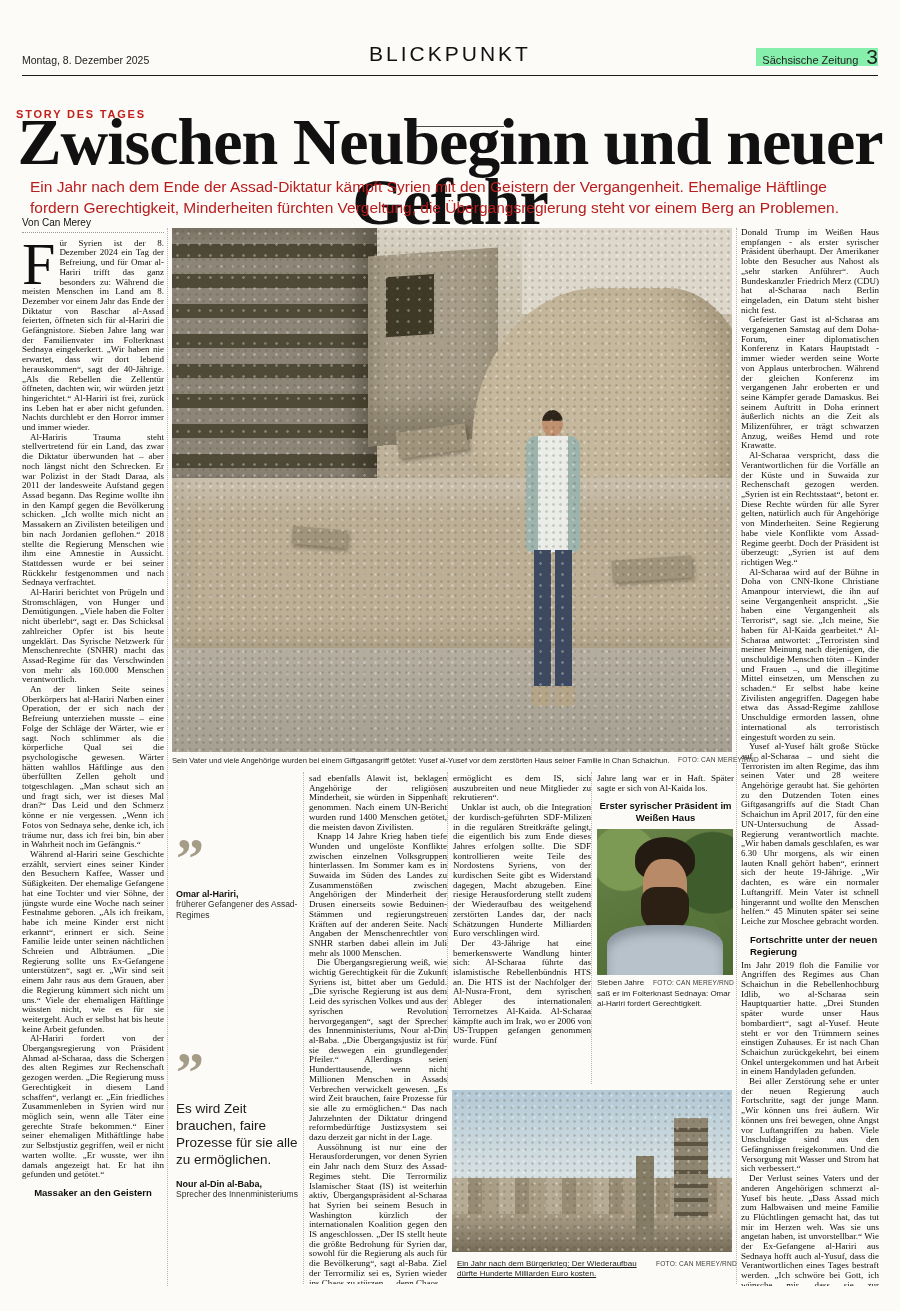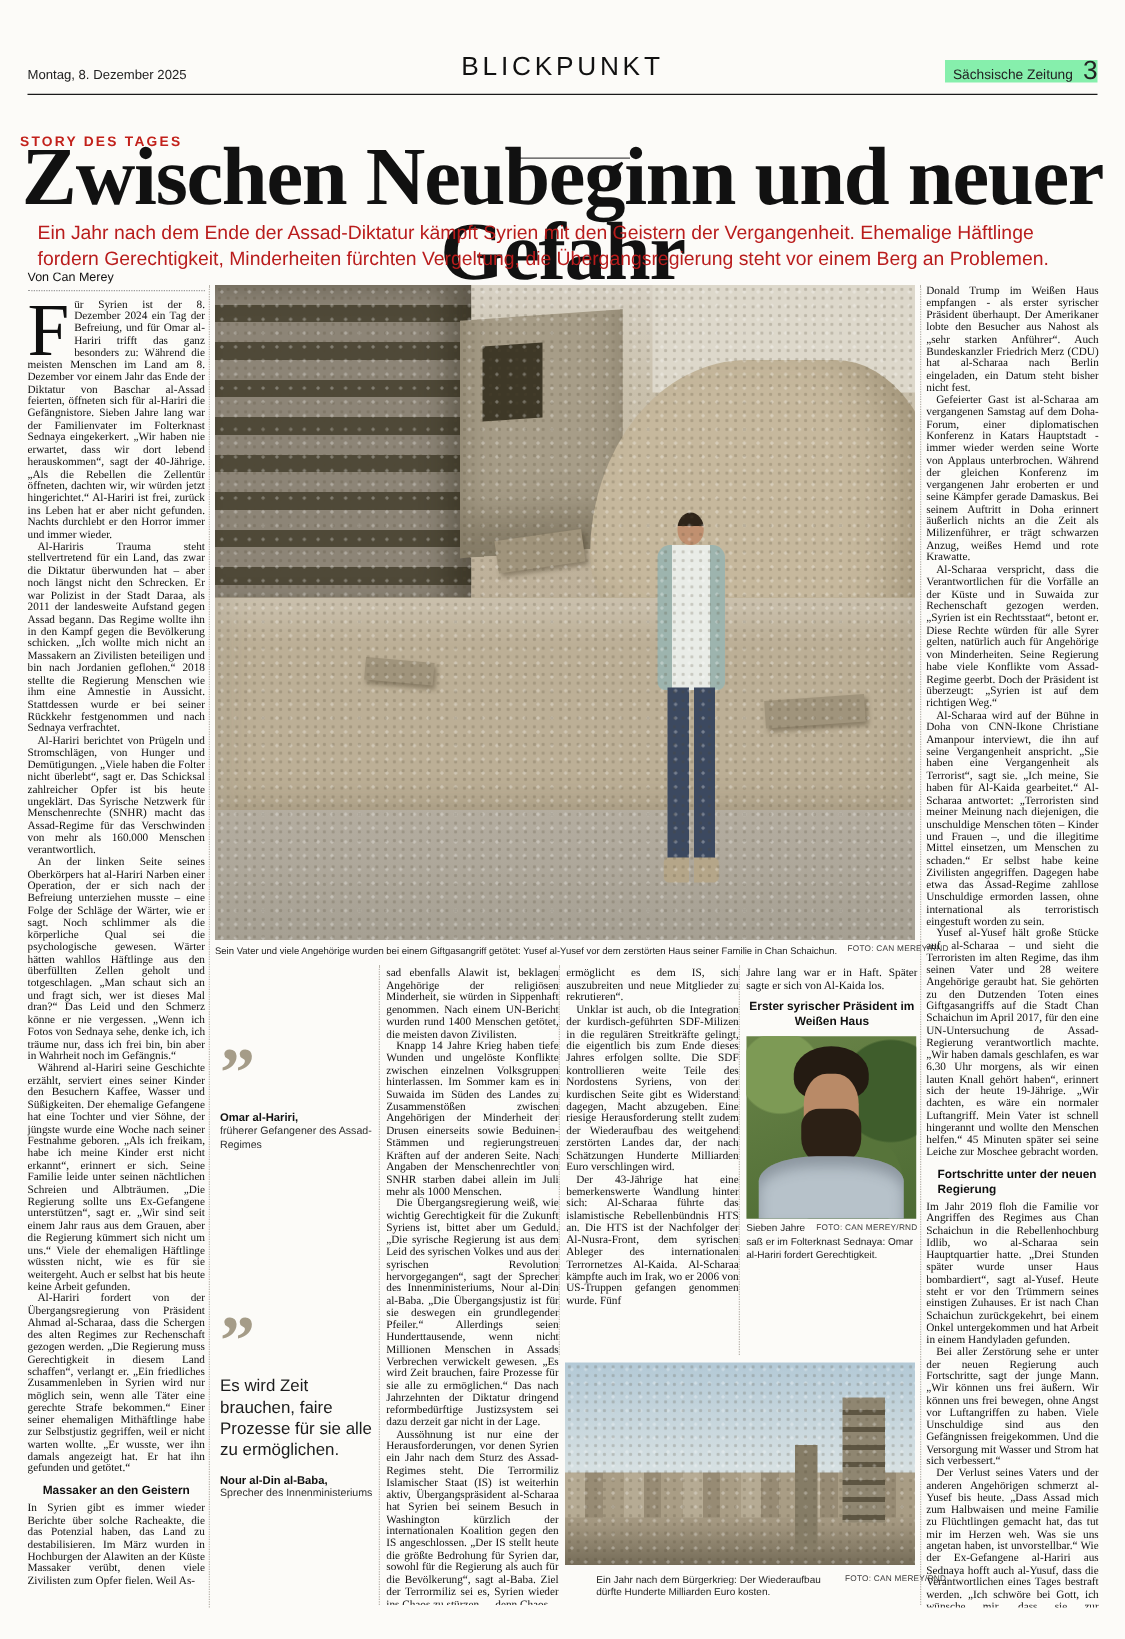--- a/index.html
+++ b/index.html
@@ -88,21 +88,21 @@
   .tower{position:absolute;left:222px;top:28px;width:34px;height:100px;
       background:repeating-linear-gradient(180deg,#8f8671 0 10px,#5d5542 10px 14px);
       box-shadow:-46px 30px 0 -8px #857c66;}
   .caption{position:absolute;font-family:"Liberation Sans",sans-serif;color:#1c1c1c;}
   .cap-main{left:172px;top:756px;width:587px;font-size:7.6px;display:flex;
             justify-content:space-between;white-space:nowrap;}
   .cap-credit{font-size:6.6px;color:#3c3c3c;letter-spacing:.2px;}
   .cap-sm{font-family:"Liberation Sans",sans-serif;font-size:8px;line-height:10.4px;color:#1c1c1c;
           margin-top:3px;text-align:left;}
   .cap-sm .cap-credit{float:right;}
-  .cap-city{left:477px;top:1256px;width:280px;font-size:8px;line-height:10.4px;}
+  .cap-city{left:457px;top:1256px;width:280px;font-size:8px;line-height:10.4px;text-decoration:underline;}
   
   .pullquote{position:absolute;left:176px;width:122px;font-family:"Liberation Sans",sans-serif;
              text-align:left;}
   .q-mark{font-family:"Liberation Serif",serif;font-size:56px;line-height:34px;height:36px;
           color:#a59c88;font-weight:700;}
   .q-text{font-size:13.5px;line-height:17px;color:#1b1b1b;margin-top:8px;}
   .q-name{font-size:9px;font-weight:700;margin-top:11px;}
   .q-role{font-size:8.5px;line-height:10.5px;color:#2e2e2e;}
 </style>
 </head>
@@ -134,21 +134,20 @@
 
 <div class="col" style="left:22px;top:218px;width:142px;height:1072px;">
   <div class="byline">Von Can Merey</div>
   <p class="noindent"><span class="dropcap">F</span><span>ür Syrien ist der 8. Dezember 2024 ein Tag der Befreiung, und für Omar al-Hariri trifft das ganz besonders zu: Während die meisten Menschen im Land am 8. Dezember vor einem Jahr das Ende der Diktatur von Baschar al-Assad feierten, öffneten sich für al-Hariri die Gefängnistore. Sieben Jahre lang war der Familienvater im Folterknast Sednaya eingekerkert. „Wir haben nie erwartet, dass wir dort lebend herauskommen“, sagt der 40-Jährige. „Als die Rebellen die Zellentür öffneten, dachten wir, wir würden jetzt hingerichtet.“ Al-Hariri ist frei, zurück ins Leben hat er aber nicht gefunden. Nachts durchlebt er den Horror immer und immer wieder.</span></p>
   <p>Al-Hariris Trauma steht stellvertretend für ein Land, das zwar die Diktatur überwunden hat – aber noch längst nicht den Schrecken. Er war Polizist in der Stadt Daraa, als 2011 der landesweite Aufstand gegen Assad begann. Das Regime wollte ihn in den Kampf gegen die Bevölkerung schicken. „Ich wollte mich nicht an Massakern an Zivilisten beteiligen und bin nach Jordanien geflohen.“ 2018 stellte die Regierung Menschen wie ihm eine Amnestie in Aussicht. Stattdessen wurde er bei seiner Rückkehr festgenommen und nach Sednaya verfrachtet.</p>
   <p>Al-Hariri berichtet von Prügeln und Stromschlägen, von Hunger und Demütigungen. „Viele haben die Folter nicht überlebt“, sagt er. Das Schicksal zahlreicher Opfer ist bis heute ungeklärt. Das Syrische Netzwerk für Menschenrechte (SNHR) macht das Assad-Regime für das Verschwinden von mehr als 160.000 Menschen verantwortlich.</p>
   <p>An der linken Seite seines Oberkörpers hat al-Hariri Narben einer Operation, der er sich nach der Befreiung unterziehen musste – eine Folge der Schläge der Wärter, wie er sagt. Noch schlimmer als die körperliche Qual sei die psychologische gewesen. Wärter hätten wahllos Häftlinge aus den überfüllten Zellen geholt und totgeschlagen. „Man schaut sich an und fragt sich, wer ist dieses Mal dran?“ Das Leid und den Schmerz könne er nie vergessen. „Wenn ich Fotos von Sednaya sehe, denke ich, ich träume nur, dass ich frei bin, bin aber in Wahrheit noch im Gefängnis.“</p>
   <p>Während al-Hariri seine Geschichte erzählt, serviert eines seiner Kinder den Besuchern Kaffee, Wasser und Süßigkeiten. Der ehemalige Gefangene hat eine Tochter und vier Söhne, der jüngste wurde eine Woche nach seiner Festnahme geboren. „Als ich freikam, habe ich meine Kinder erst nicht erkannt“, erinnert er sich. Seine Familie leide unter seinen nächtlichen Schreien und Albträumen. „Die Regierung sollte uns Ex-Gefangene unterstützen“, sagt er. „Wir sind seit einem Jahr raus aus dem Grauen, aber die Regierung kümmert sich nicht um uns.“ Viele der ehemaligen Häftlinge wüssten nicht, wie es für sie weitergeht. Auch er selbst hat bis heute keine Arbeit gefunden.</p>
   <p>Al-Hariri fordert von der Übergangsregierung von Präsident Ahmad al-Scharaa, dass die Schergen des alten Regimes zur Rechenschaft gezogen werden. „Die Regierung muss Gerechtigkeit in diesem Land schaffen“, verlangt er. „Ein friedliches Zusammenleben in Syrien wird nur möglich sein, wenn alle Täter eine gerechte Strafe bekommen.“ Einer seiner ehemaligen Mithäftlinge habe zur Selbstjustiz gegriffen, weil er nicht warten wollte. „Er wusste, wer ihn damals angezeigt hat. Er hat ihn gefunden und getötet.“</p>
   <div class="crosshead">Massaker an den Geistern</div>
-  <p class="noindent">In Syrien gibt es immer wieder Berichte über solche Racheakte, die das Potenzial haben, das Land zu destabilisieren. Im März wurden in Hochburgen der Alawiten an der Küste Massaker verübt, denen viele Zivilisten zum Opfer fielen. Weil As-</p>
 </div>
 
 <div class="photo photo-main">
   <div class="sky-patch"></div>
   <div class="bldg-left"></div>
   <div class="bldg-mid">
       <div class="void"></div>
     </div>
   <div class="rubble-hill"></div>
   <div class="rubble-field"></div>

